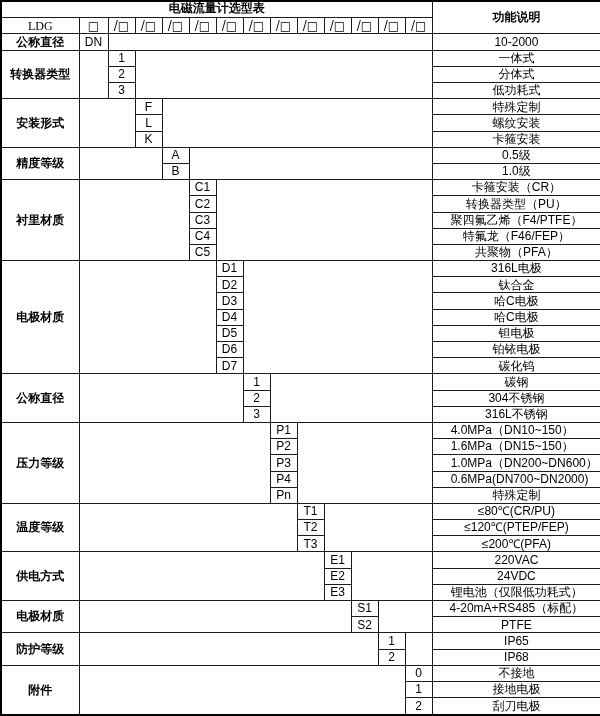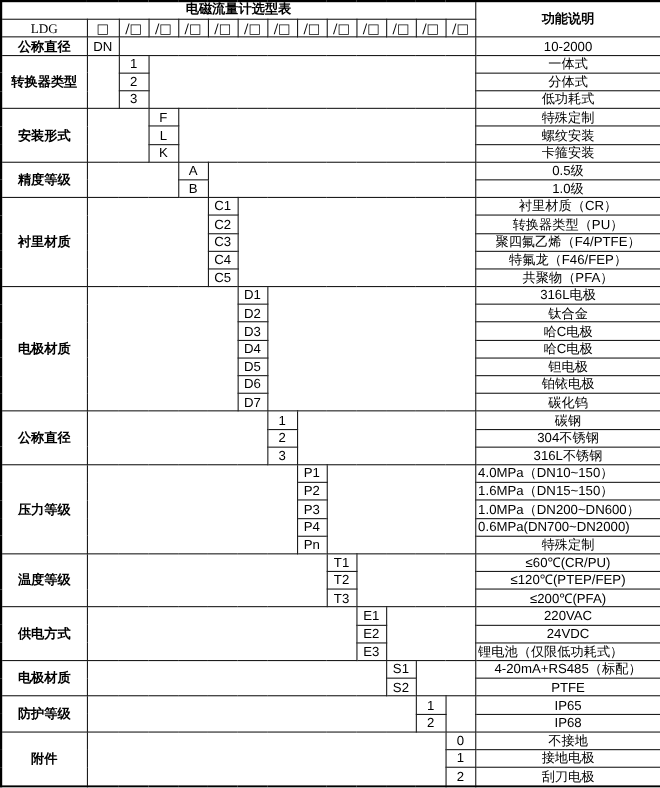--- a/index.html
+++ b/index.html
@@ -59,21 +59,21 @@
   td.code {
     font-family: Liberation Sans, sans-serif;
     font-size: 12px;
   }
   td.desc {
     font-family: Liberation Sans, sans-serif;
     font-size: 12px;
   }
   td.desc.left {
     text-align: left;
-    padding-left: 2px;
+    padding-left: 18px;
   }
   td.empty {
     background: #ffffff;
   }
 </style>
 </head>
 <body>
 
 <table class="selection">
   <colgroup>
@@ -159,21 +159,21 @@
       </tr>
       <tr>
         <td class="code">B</td>
         <td class="desc">1.0级</td>
       </tr>
       <tr>
         <td class="lbl" rowspan="5">衬里材质</td>
         <td class="empty" colspan="4" rowspan="5"></td>
         <td class="code">C1</td>
         <td class="empty" colspan="8" rowspan="5"></td>
-        <td class="desc">衬里材质（CR）</td>
+        <td class="desc">卡箍安装（CR）</td>
       </tr>
       <tr>
         <td class="code">C2</td>
         <td class="desc">转换器类型（PU）</td>
       </tr>
       <tr>
         <td class="code">C3</td>
         <td class="desc">聚四氟乙烯（F4/PTFE）</td>
       </tr>
       <tr>
@@ -251,21 +251,21 @@
       </tr>
       <tr>
         <td class="code">Pn</td>
         <td class="desc">特殊定制</td>
       </tr>
       <tr>
         <td class="lbl" rowspan="3">温度等级</td>
         <td class="empty" colspan="8" rowspan="3"></td>
         <td class="code">T1</td>
         <td class="empty" colspan="4" rowspan="3"></td>
-        <td class="desc">≤60℃(CR/PU)</td>
+        <td class="desc">≤80℃(CR/PU)</td>
       </tr>
       <tr>
         <td class="code">T2</td>
         <td class="desc">≤120℃(PTEP/FEP)</td>
       </tr>
       <tr>
         <td class="code">T3</td>
         <td class="desc">≤200℃(PFA)</td>
       </tr>
       <tr>

